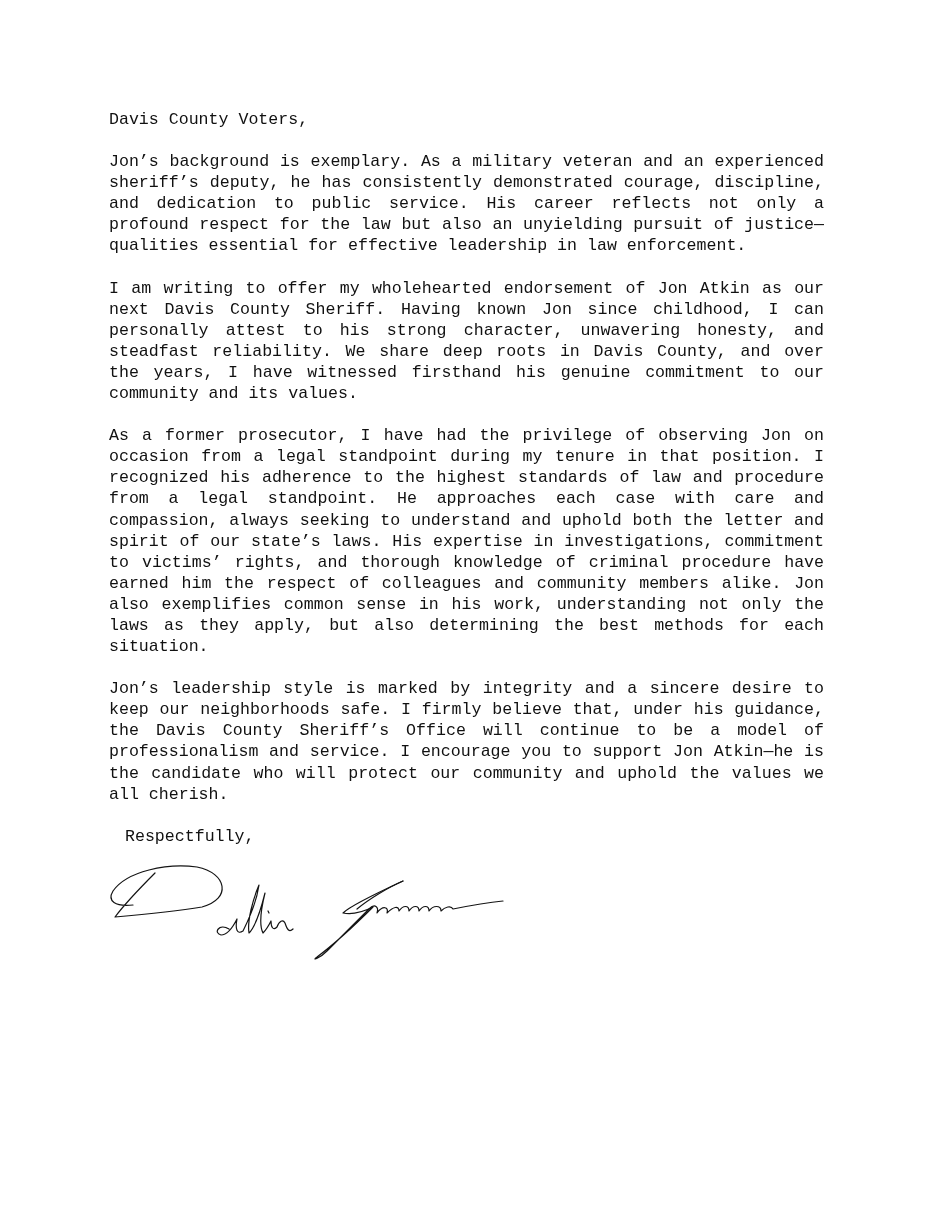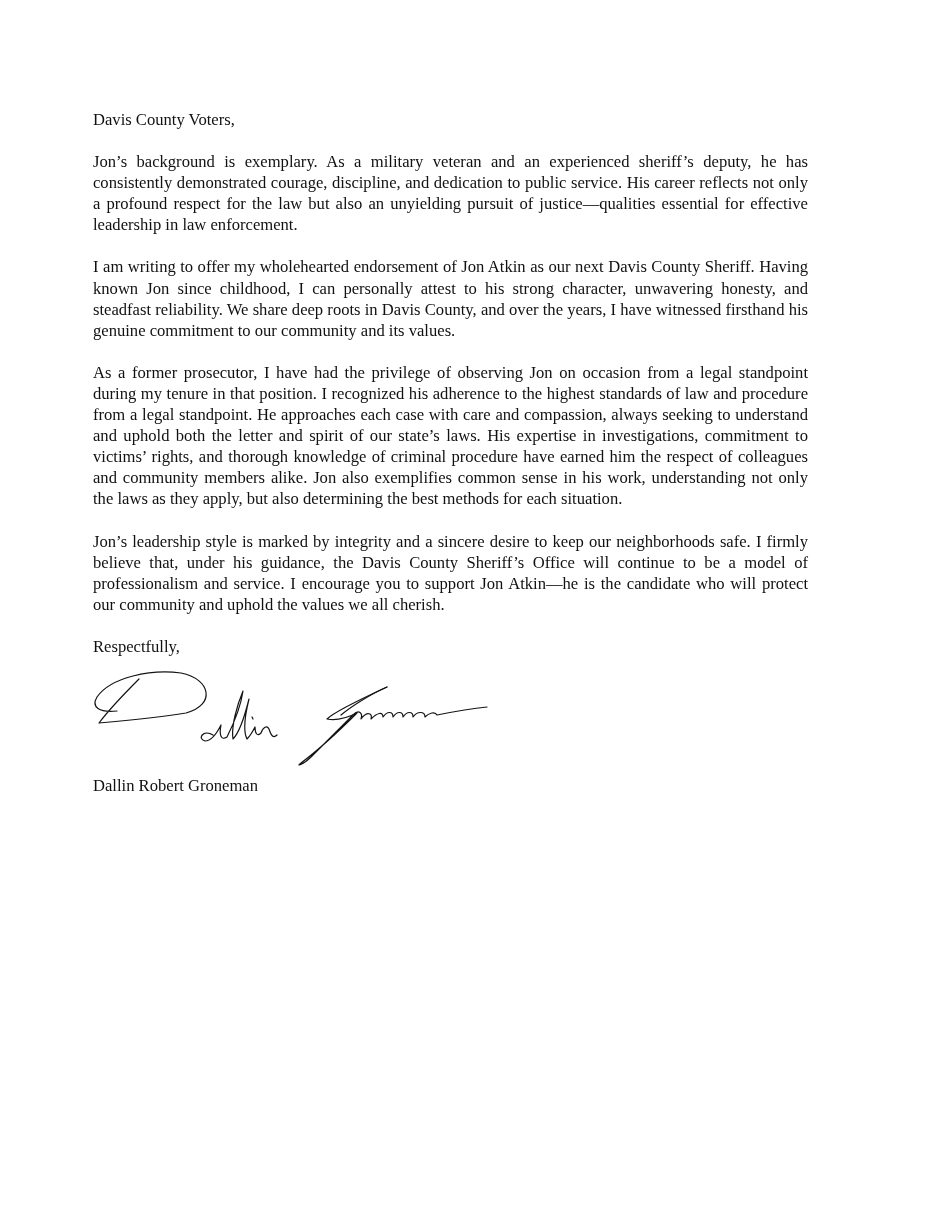--- a/index.html
+++ b/index.html
@@ -8,38 +8,38 @@
       background: #ffffff;
     }
     body {
       width: 931px;
       height: 1207px;
       position: relative;
       overflow: hidden;
     }
     .page {
       position: absolute;
-      left: 93px;
+      left: 109px;
       top: 109px;
       width: 715px;
-      font-family: Liberation Serif, serif;
+      font-family: Liberation Mono, monospace;
       font-size: 16.6px;
       line-height: 21.1px;
       color: #111111;
     }
     .salutation {
       margin: 0 0 21px 0;
     }
     .para {
       margin: 0 0 21px 0;
       text-align: justify;
       text-align-last: left;
     }
     .closing {
-      margin: 0;
+      margin: 16px;
     }
     .signature {
       display: block;
       width: 410px;
       height: 106px;
       margin: 12px 0 0 -2px;
     }
     .signature path {
       fill: none;
       stroke: #141414;
@@ -71,14 +71,13 @@
 
     <path d="M122 66 C112 60, 106 70, 114 72 C122 72, 128 60, 130 56 C128 66, 130 72, 136 68 C142 56, 150 36, 152 22 C146 36, 140 58, 142 70 C146 66, 152 54, 158 30 C154 46, 152 62, 156 70 C160 66, 162 62, 164 58 C164 64, 166 68, 170 64 C172 58, 176 56, 178 60 C180 66, 182 70, 186 66"></path>
     <path d="M161 48 L162 50"></path>
 
     <path d="M296 18 C270 30, 242 44, 236 50 C246 52, 258 48, 266 44 C250 60, 226 82, 210 94 C204 98, 212 96, 220 88 C236 72, 250 58, 262 46"></path>
     <path d="M296 18 C282 24, 262 36, 250 46"></path>
 
     <path d="M262 46 C268 40, 272 44, 270 50 C276 42, 282 44, 280 50 C286 44, 292 42, 292 48 C296 42, 302 42, 302 48 C306 42, 312 42, 312 48 C316 42, 322 42, 322 48 C326 42, 334 42, 334 48 C338 44, 344 42, 346 46 C356 44, 376 40, 396 38"></path>
   </svg>
 
-  <p class="signer-name">Dallin Robert Groneman</p>
 </div>
 
 </body></html>

